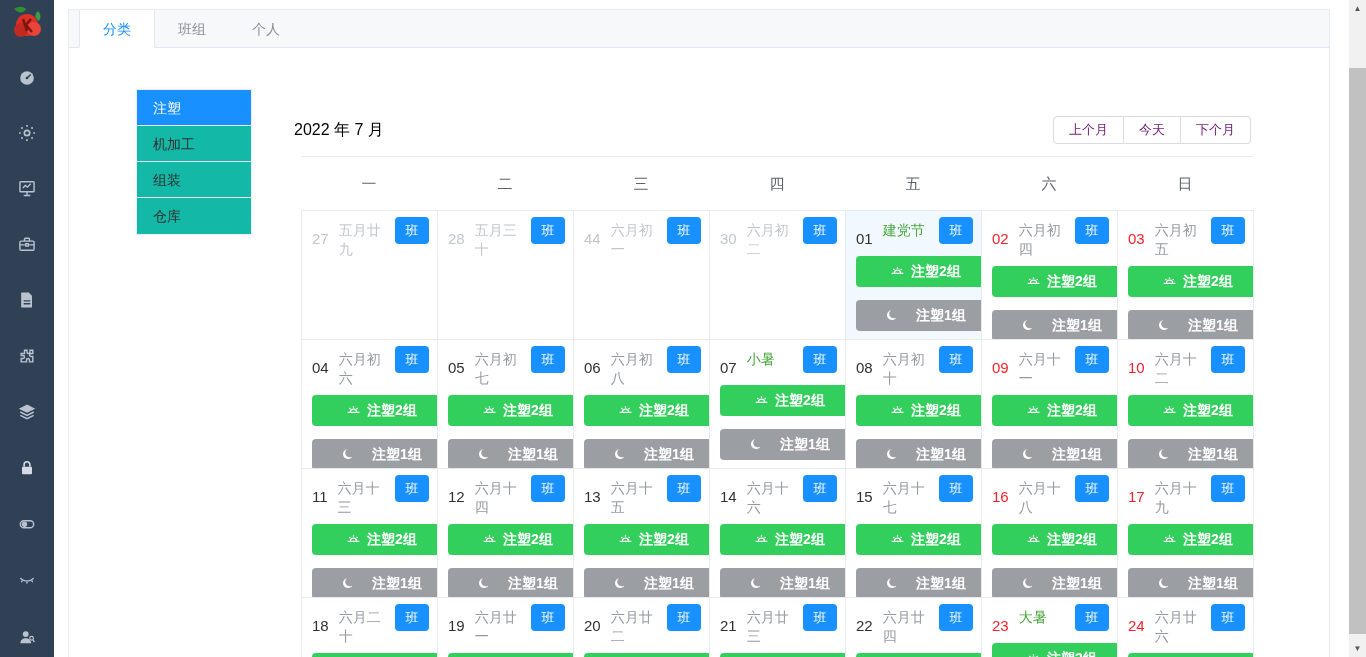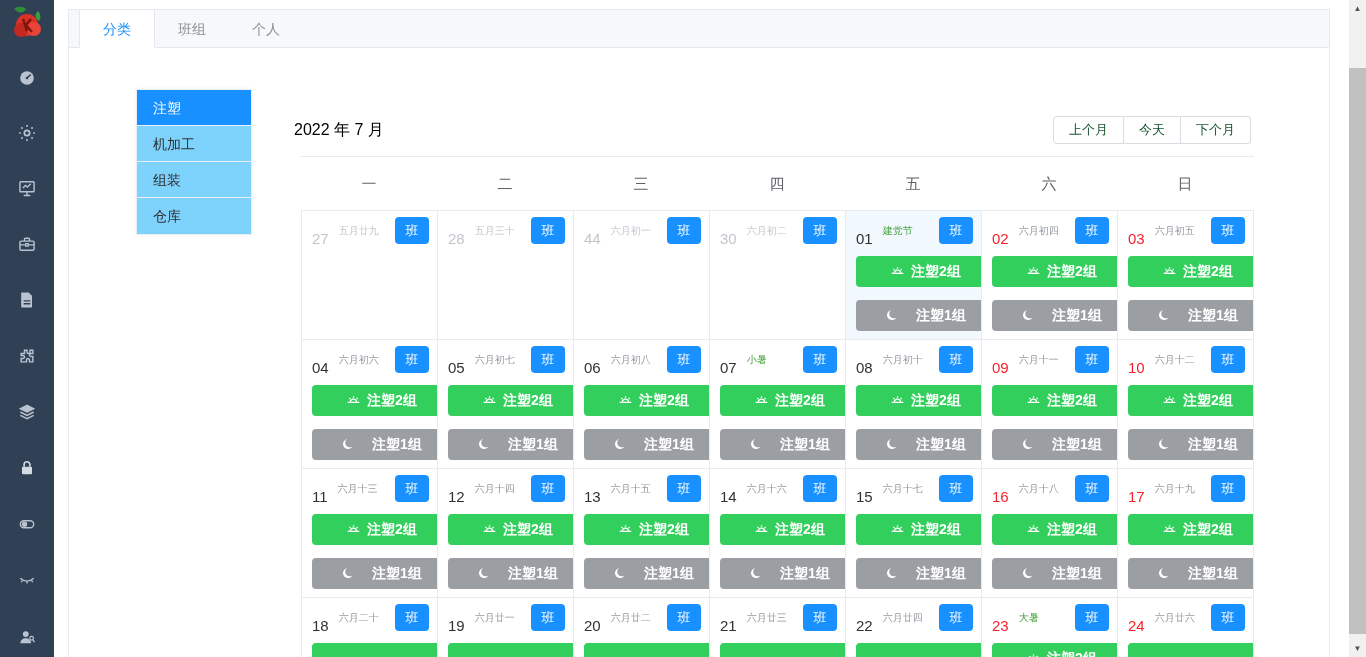--- a/index.html
+++ b/index.html
@@ -23,47 +23,47 @@
   .tab { height:38px; line-height:38px; padding:0 23px; font-size:14px;
     color:#8c9096; cursor:pointer; }
   .tab.active { background:#fff; color:var(--primary,#1890ff);
     border-left:1px solid #e4e7ed; border-right:1px solid #e4e7ed;
     border-bottom:1px solid #fff; margin-bottom:-1px; }
 
   
   .cat-list { position:absolute; left:67px; top:79px; width:116px;
     border:1px solid #ebeef5; background:#fff; box-shadow:0 0 6px rgba(0,0,0,.05); }
   .cat-item { height:36px; line-height:36px; padding-left:16px; font-size:14px;
-    color:#303133; border-bottom:1px solid #ebeef5; cursor:pointer; background:#7dd3fc; }
+    color:#303133; border-bottom:1px solid #ebeef5; cursor:pointer; background:#14b8a6; }
   .cat-item:last-child { border-bottom:none; }
   .cat-item.active { background:var(--primary,#1890ff); color:#fff; }
 
   
   .cal-title { position:absolute; left:225px; top:110px; font-size:16px; color:#000000; }
   .nav-group { position:absolute; right:78px; top:106px; display:flex; }
   .nav-btn { height:28px; line-height:26px; padding:0 15px; background:#fff;
-    border:1px solid #d9dce3; border-left:none; font-size:13px; color:#14532d; cursor:pointer; }
+    border:1px solid #d9dce3; border-left:none; font-size:13px; color:#701a75; cursor:pointer; }
   .nav-btn:first-child { border-left:1px solid #d9dce3; border-radius:4px 0 0 4px; }
   .nav-btn:last-child { border-radius:0 4px 4px 0; }
 
   
   .calendar { position:absolute; left:232px; top:146px; width:953px; }
   .weekday-row { display:grid; grid-template-columns:repeat(7,136px);
     border-top:1px solid #e8eaed; height:54px; }
   .weekday { text-align:center; line-height:54px; font-size:15px; color:#5f6368; }
   .grid { display:grid; grid-template-columns:repeat(7,136px);
     grid-auto-rows:129px; border-left:1px solid #e8eaed; border-top:1px solid #e8eaed; }
   .cell { border-right:1px solid #e8eaed; border-bottom:1px solid #e8eaed;
     padding:6px 8px 0 10px; background:#fff; overflow:hidden; cursor:pointer; }
   .cell.today { background:var(--todayBg,#f2f9fe); }
   .cell-head { display:flex; align-items:flex-start; }
   .day-num { font-size:15px; color:#303133; line-height:20px; margin-top:12px; }
   .cell.weekend .day-num { color:var(--red,#f5222d); }
   .cell.muted .day-num { color:#c2c6cc; }
-  .lunar { flex:1; font-size:10px; color:#9599a1; line-height:19px;
+  .lunar { flex:1; font-size:14px; color:#9599a1; line-height:19px;
     margin:4px 4px 0 10px; word-break:break-all; }
   .cell.holiday .lunar { color:var(--holiday,#46a33c); }
   .cell.muted .lunar { color:#c2c6cc; }
   .badge { flex:none; width:34px; height:27px; border-radius:4px;
     background:var(--primary,#1890ff); color:#fff; font-size:13px;
     display:flex; align-items:center; justify-content:center; cursor:pointer; }
   .shift { display:flex; align-items:center; justify-content:center; gap:6px;
     width:139px; height:31px; margin:7px auto 0; border:none; border-radius:4px;
     color:#fff; font-size:14px; font-weight:700; cursor:pointer;
     font-family:"Liberation Sans","DejaVu Sans",sans-serif; }

